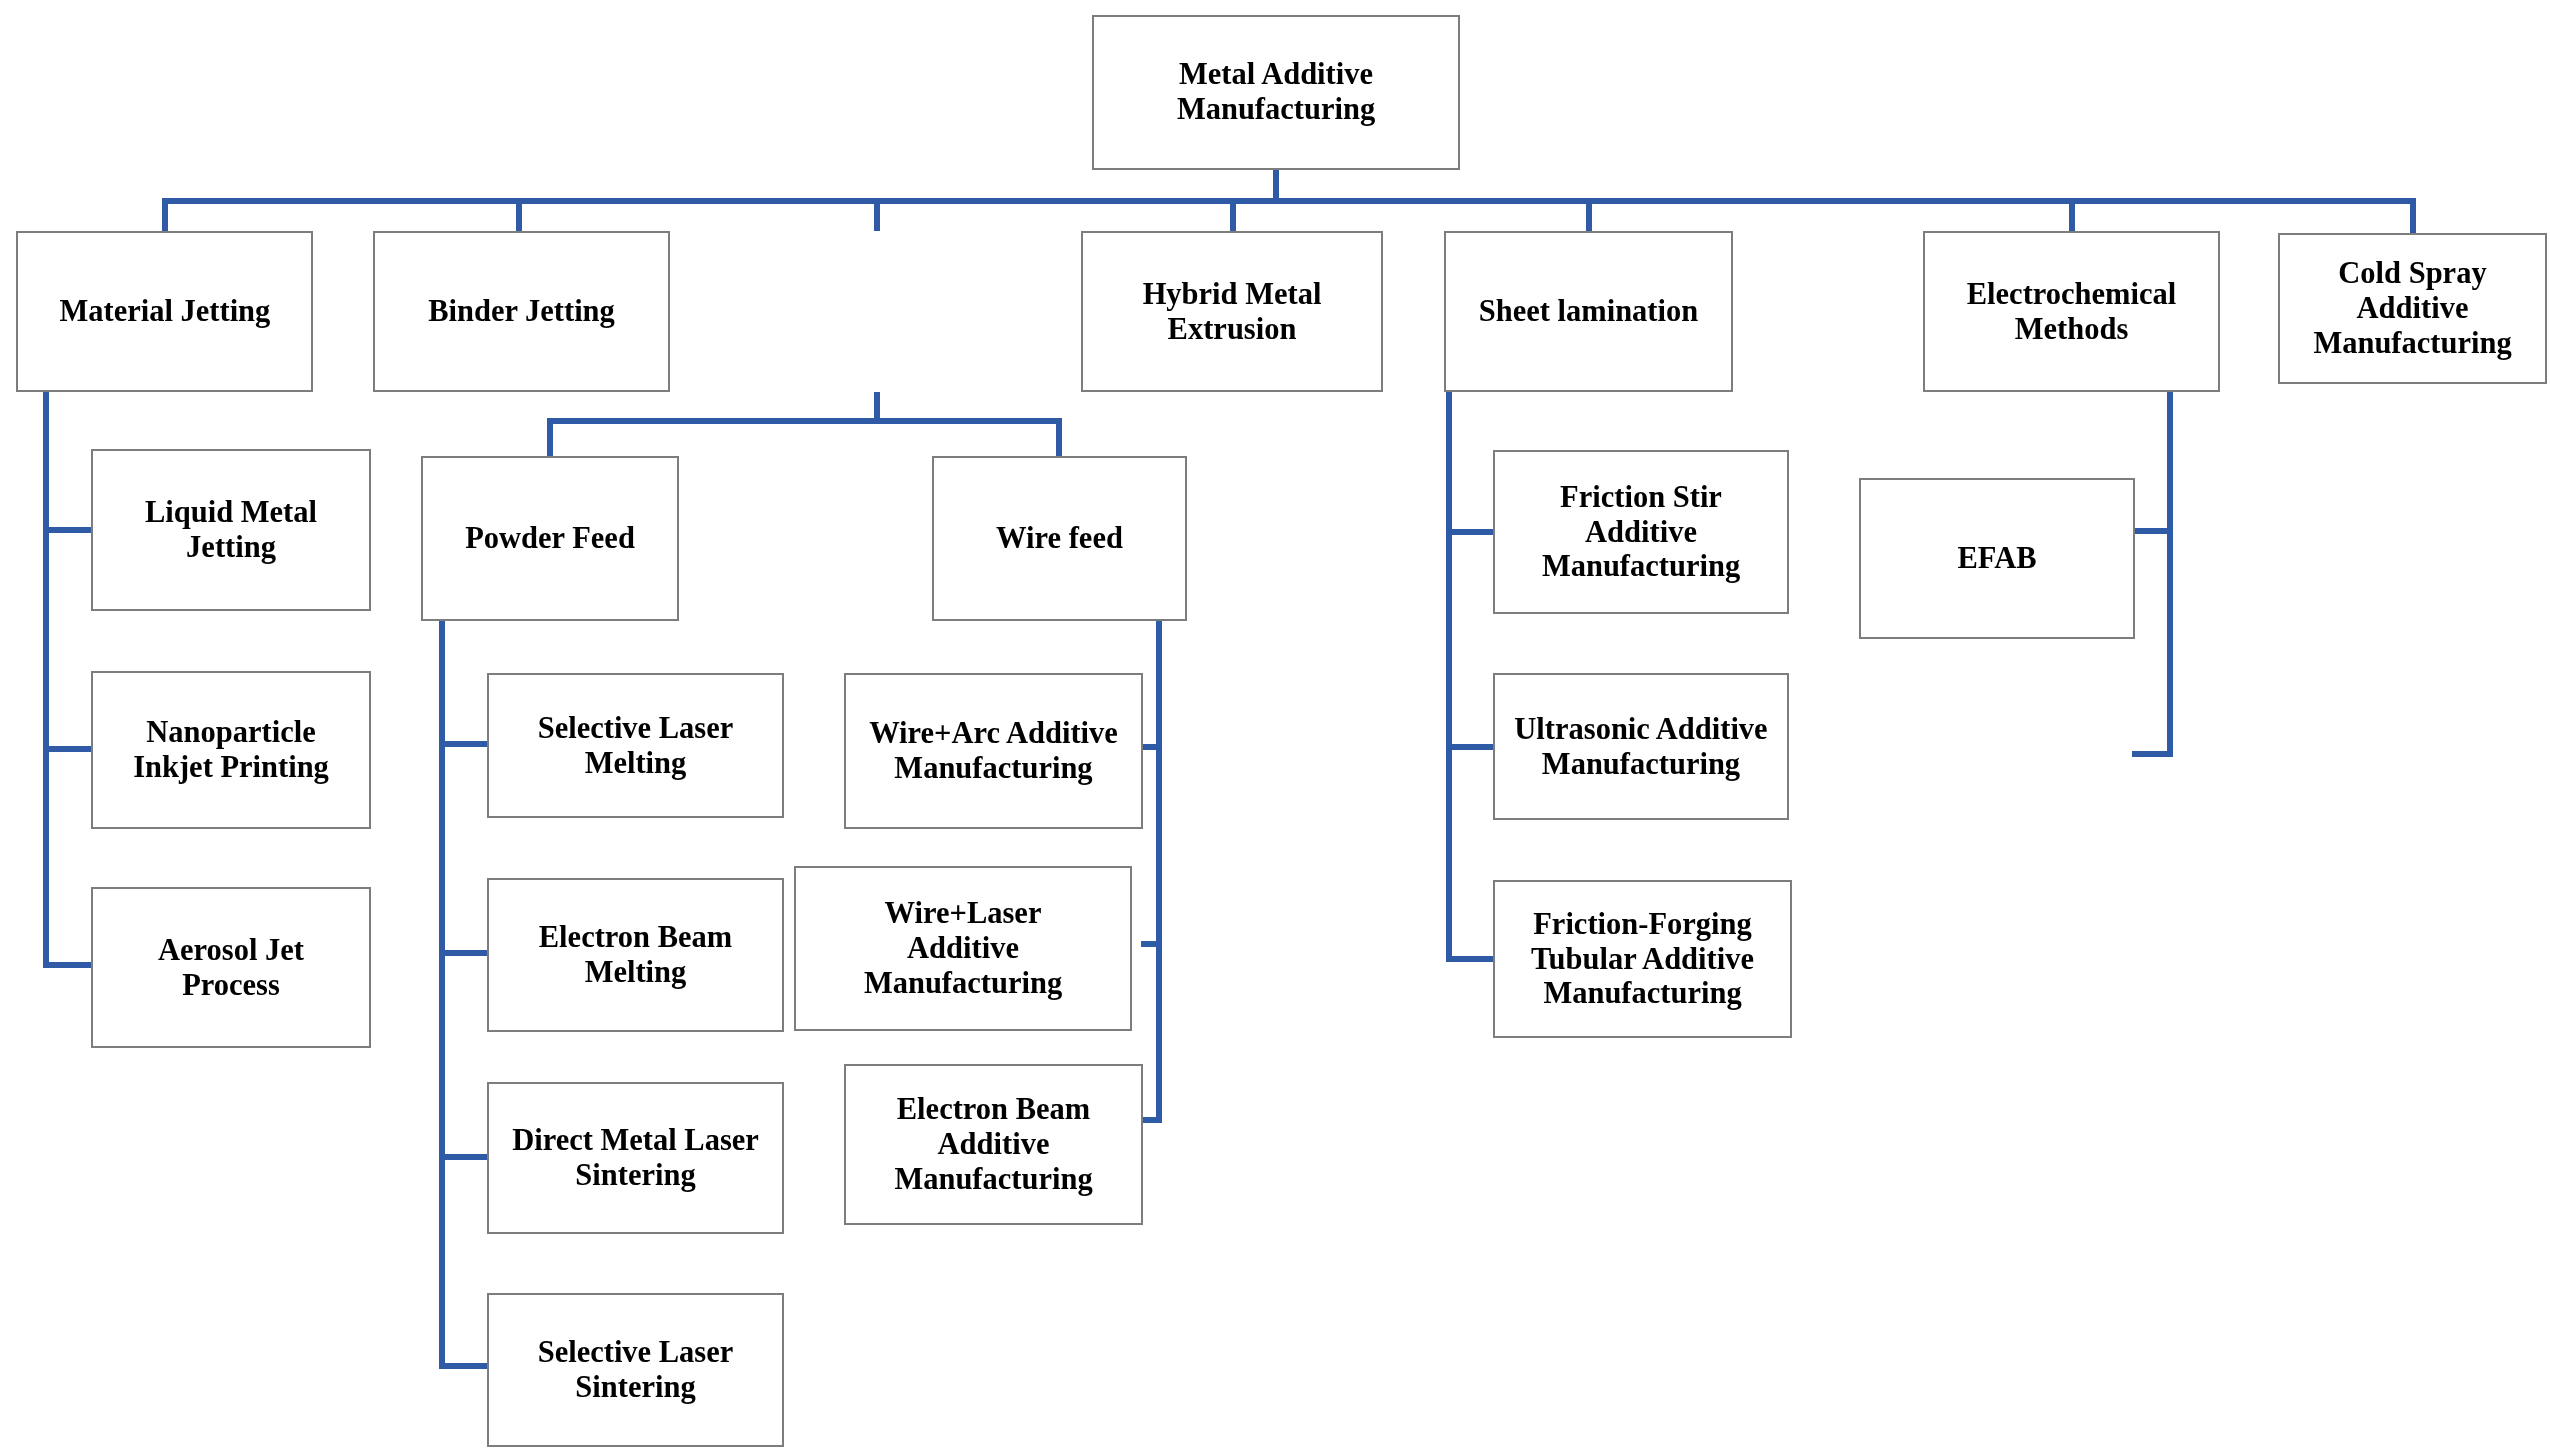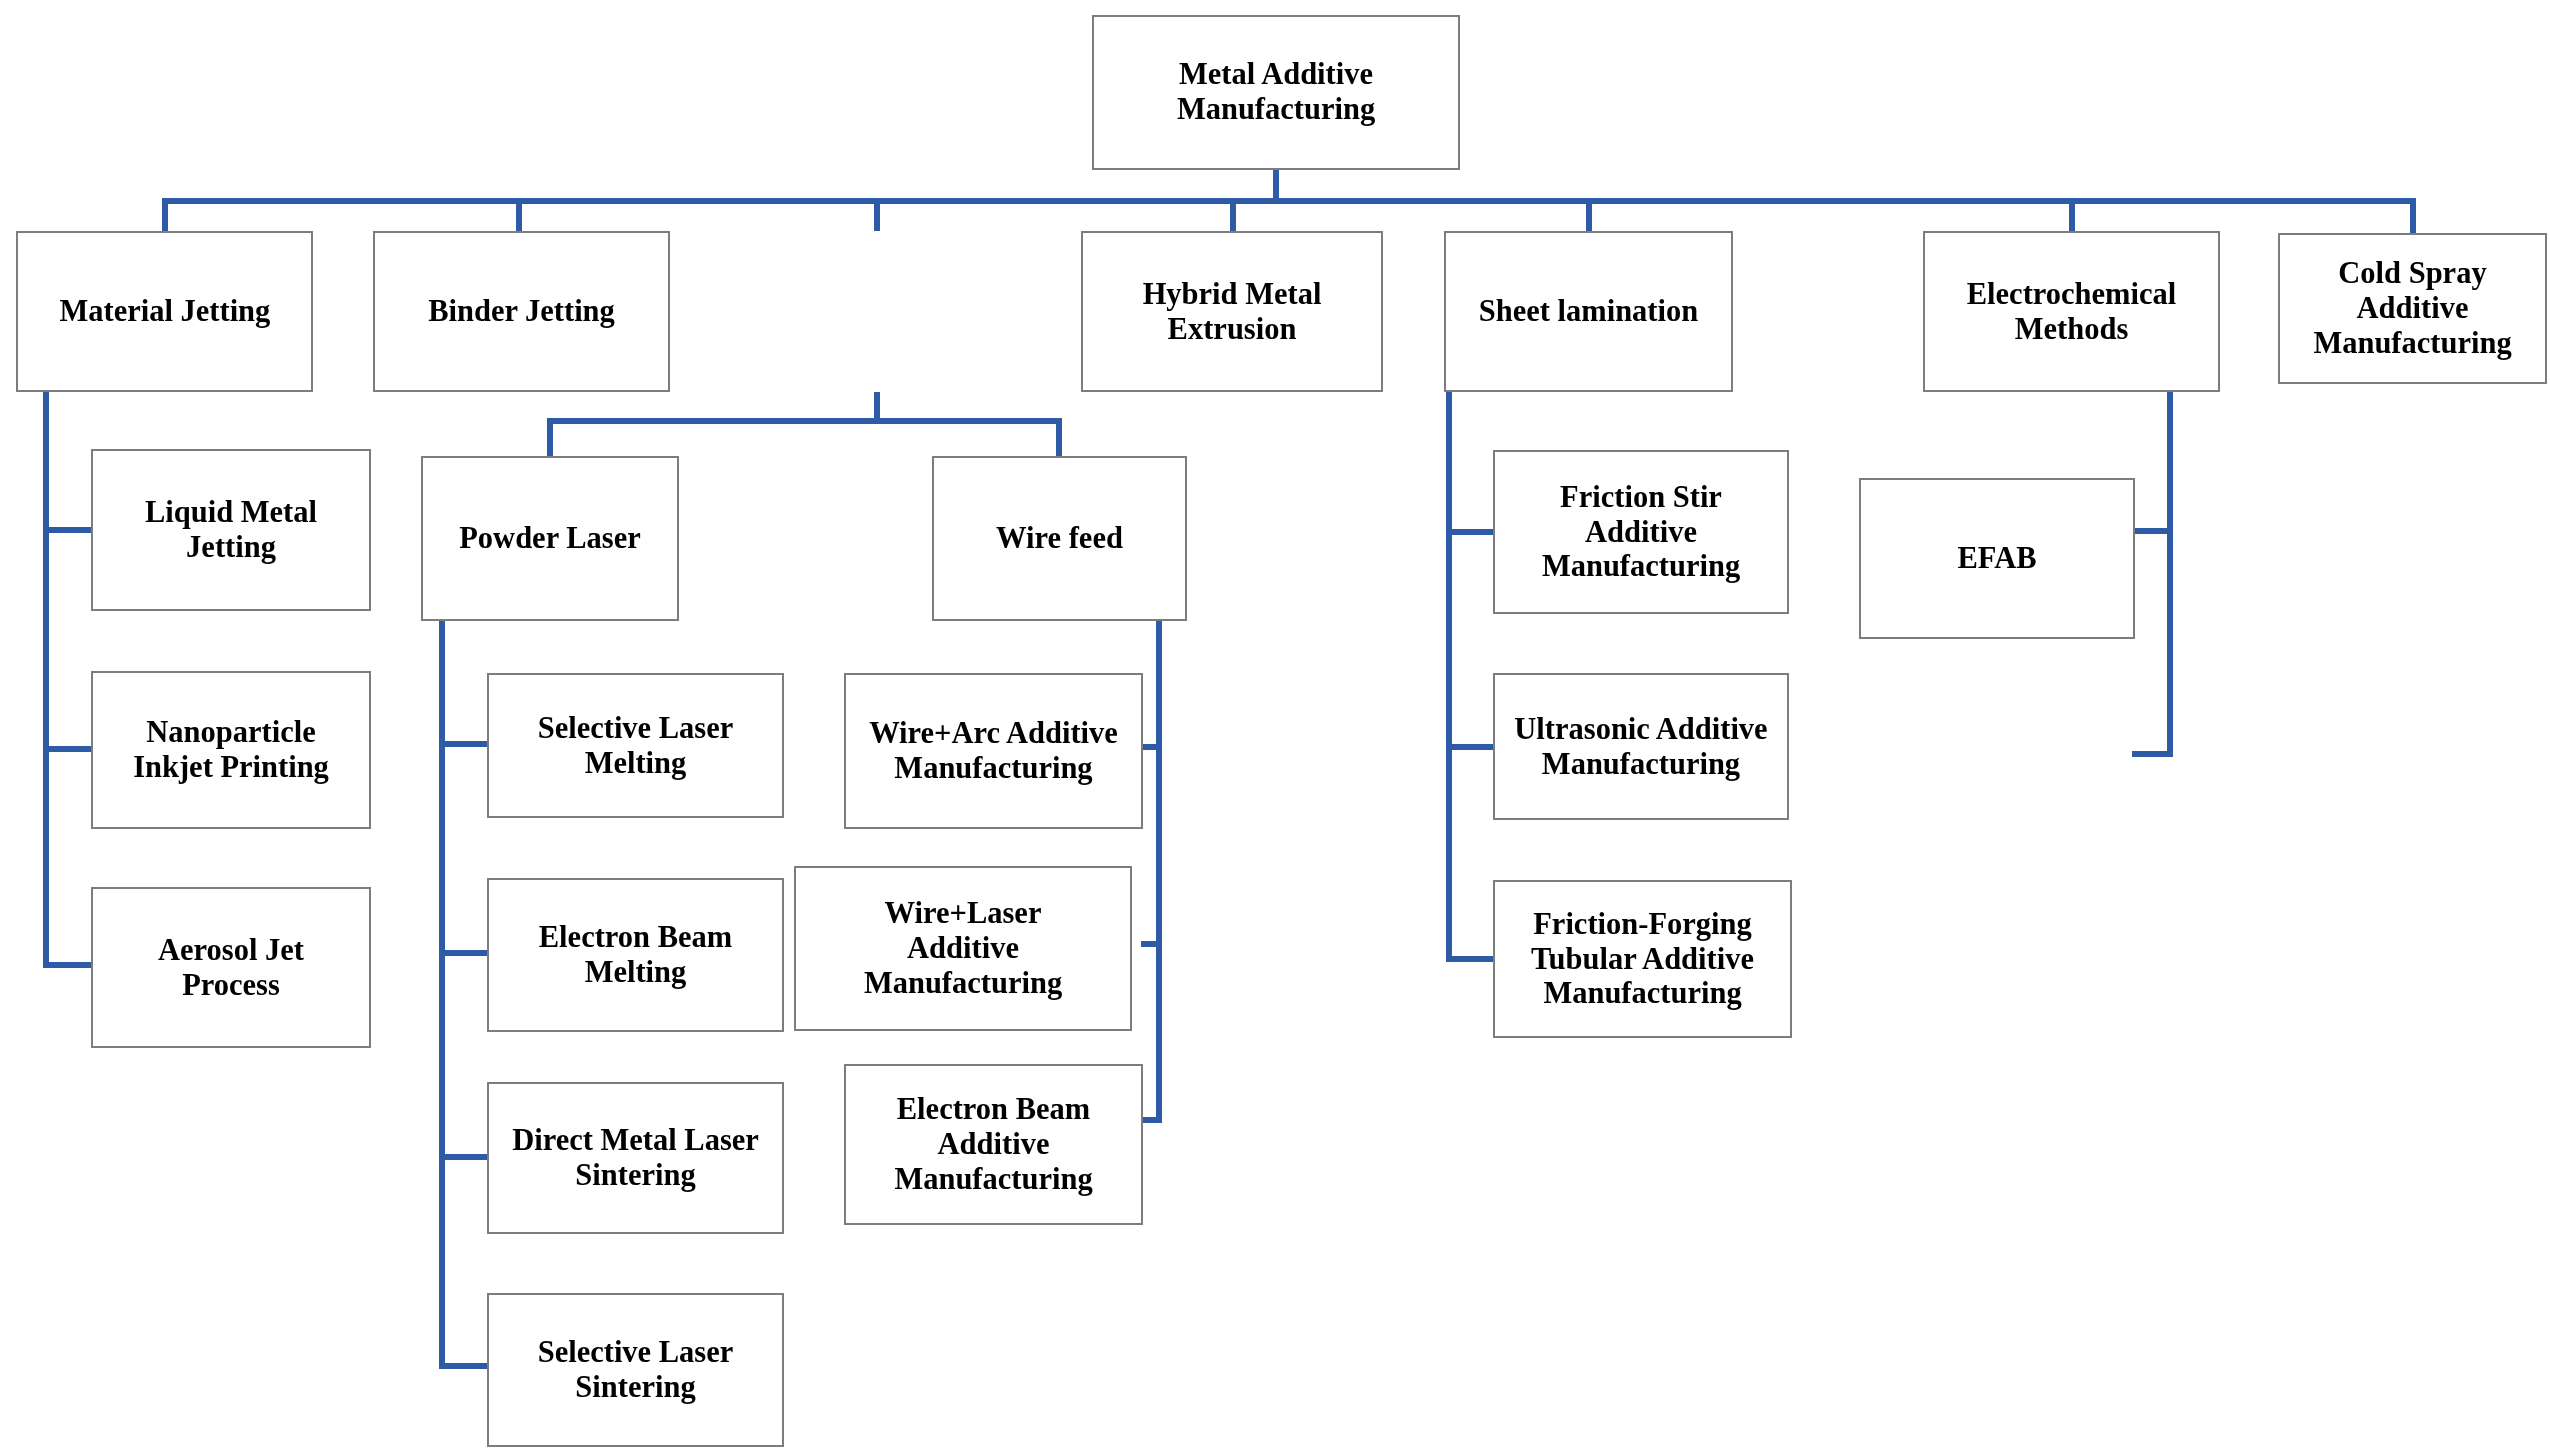--- a/index.html
+++ b/index.html
@@ -116,21 +116,21 @@
   <div class="node" style="left:91px;top:671px;width:280px;height:158px;">
     <span>Nanoparticle
 Inkjet Printing</span>
   </div>
   <div class="node" style="left:91px;top:887px;width:280px;height:161px;">
     <span>Aerosol Jet
 Process</span>
   </div>
 
   <div class="node" style="left:421px;top:456px;width:258px;height:165px;">
-    <span>Powder Laser</span>
+    <span>Powder Feed</span>
   </div>
   <div class="node" style="left:932px;top:456px;width:255px;height:165px;">
     <span>Wire feed</span>
   </div>
 
   <div class="node" style="left:487px;top:673px;width:297px;height:145px;">
     <span>Selective Laser
 Melting</span>
   </div>
   <div class="node" style="left:487px;top:878px;width:297px;height:154px;">

